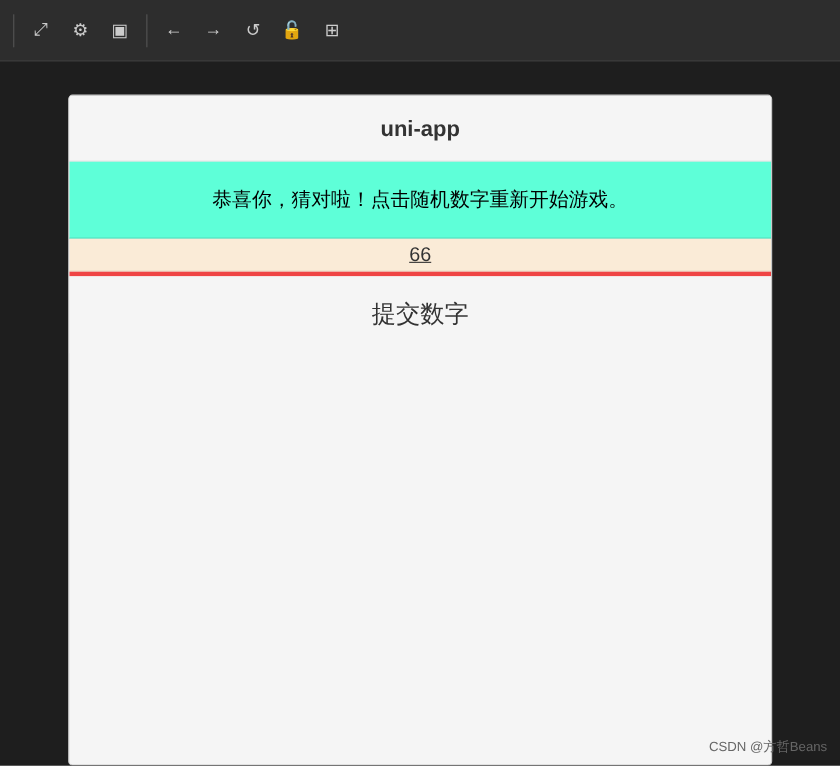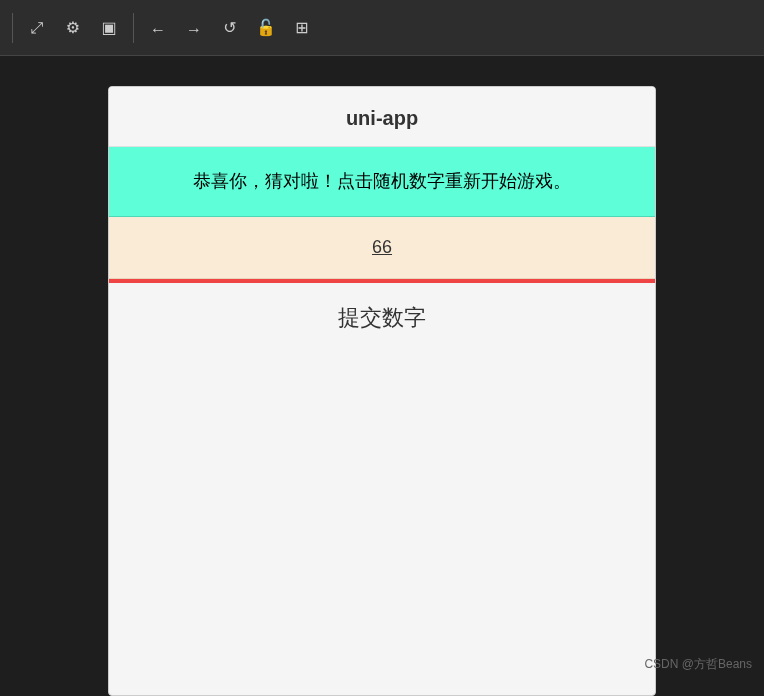--- a/index.html
+++ b/index.html
@@ -65,21 +65,21 @@
       background: #1e1e1e;
       display: flex;
       justify-content: center;
       padding-top: 30px;
       height: calc(696px - 56px);
     }
 
     
     .phone-frame {
       background: #f5f5f5;
-      width: 548px;
+      width: 640px;
       min-height: 480px;
       border: 1px solid #ccc;
       border-radius: 4px;
       overflow: hidden;
       display: flex;
       flex-direction: column;
     }
 
     
     .app-header {
@@ -112,42 +112,42 @@
       font-size: 22px;
       cursor: pointer;
       border-radius: 8px;
       margin: 0;
     }
 
     
     .number-display {
       background: #faebd7;
       text-align: center;
-      padding: 20px;
+      padding: 4px;
       font-size: 18px;
       color: #333;
       border-bottom: 1px solid #e8d5bc;
       text-decoration: underline;
     }
 
     
     .submit-area {
       background: #f5f5f5;
       text-align: center;
       padding: 20px;
       font-size: 22px;
       color: #333;
       cursor: pointer;
       border-top: 4px solid #ef4444;
     }
 
     
     .watermark {
       position: absolute;
-      bottom: 23px;
+      bottom: 8px;
       right: 12px;
       color: #666;
       font-size: 12px;
     }
 
     
     .chevron-down::after {
       content: '▼';
       font-size: 10px;
       color: #aaa;

